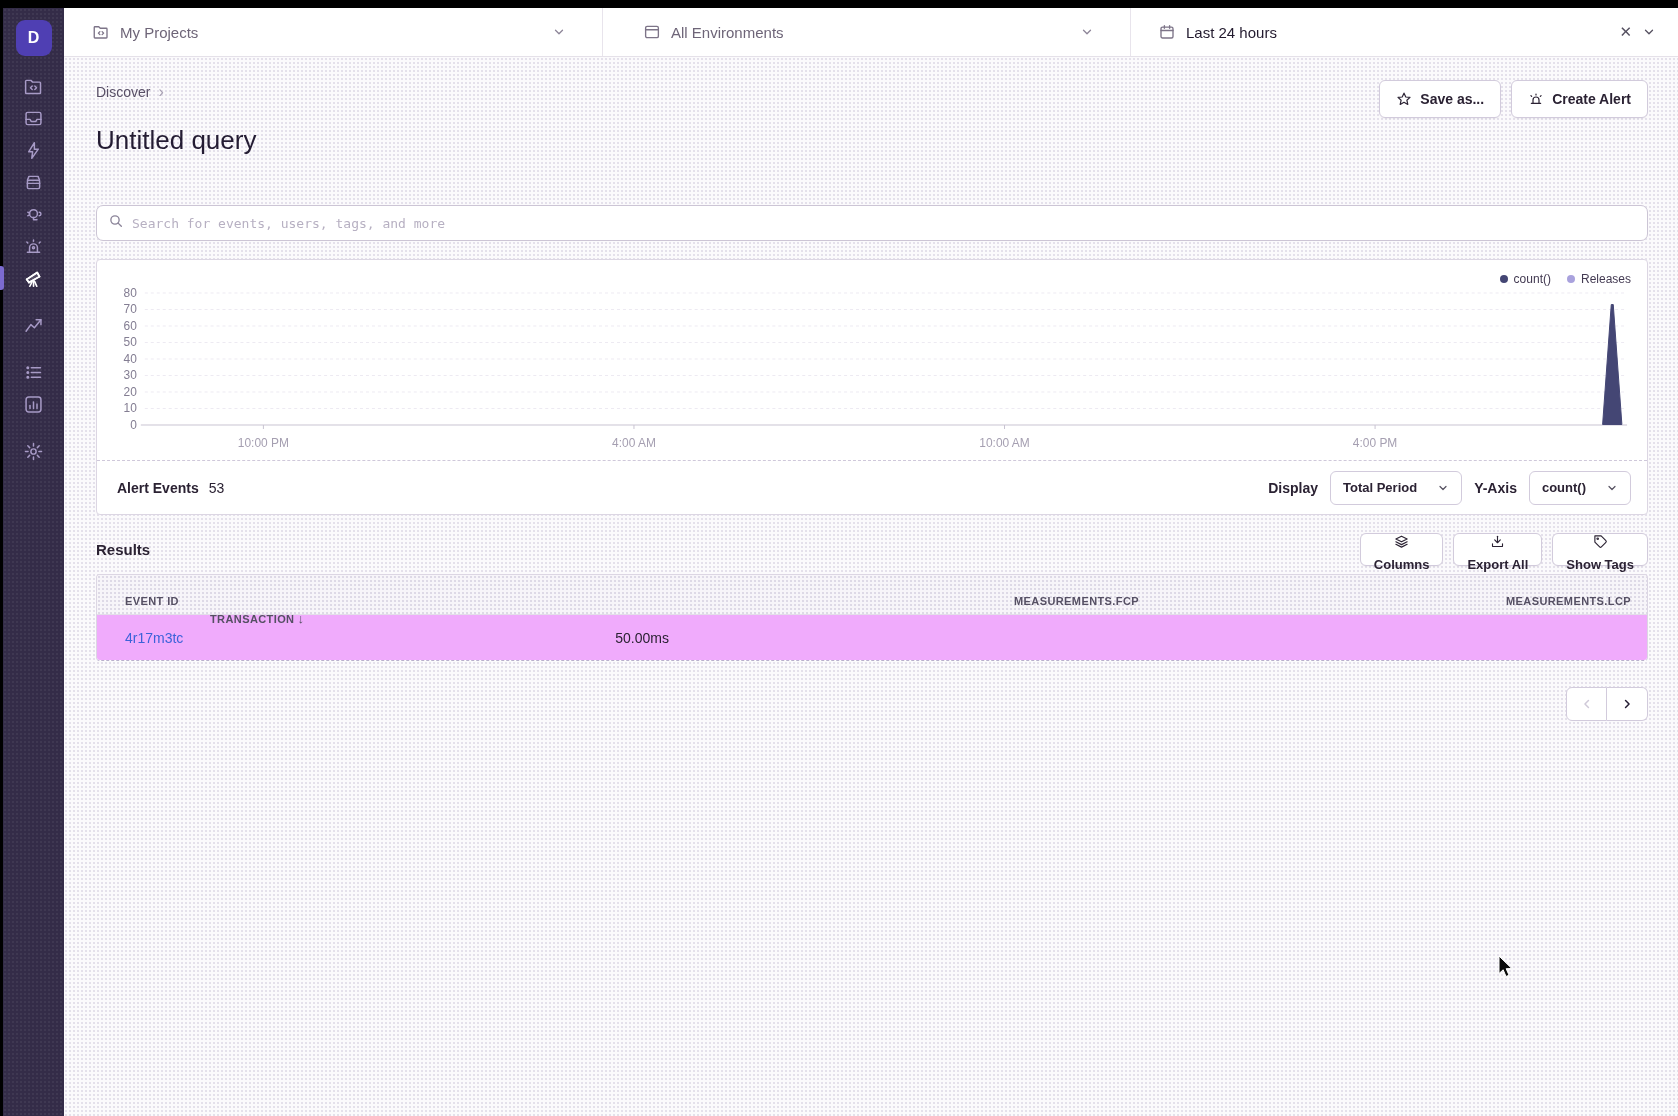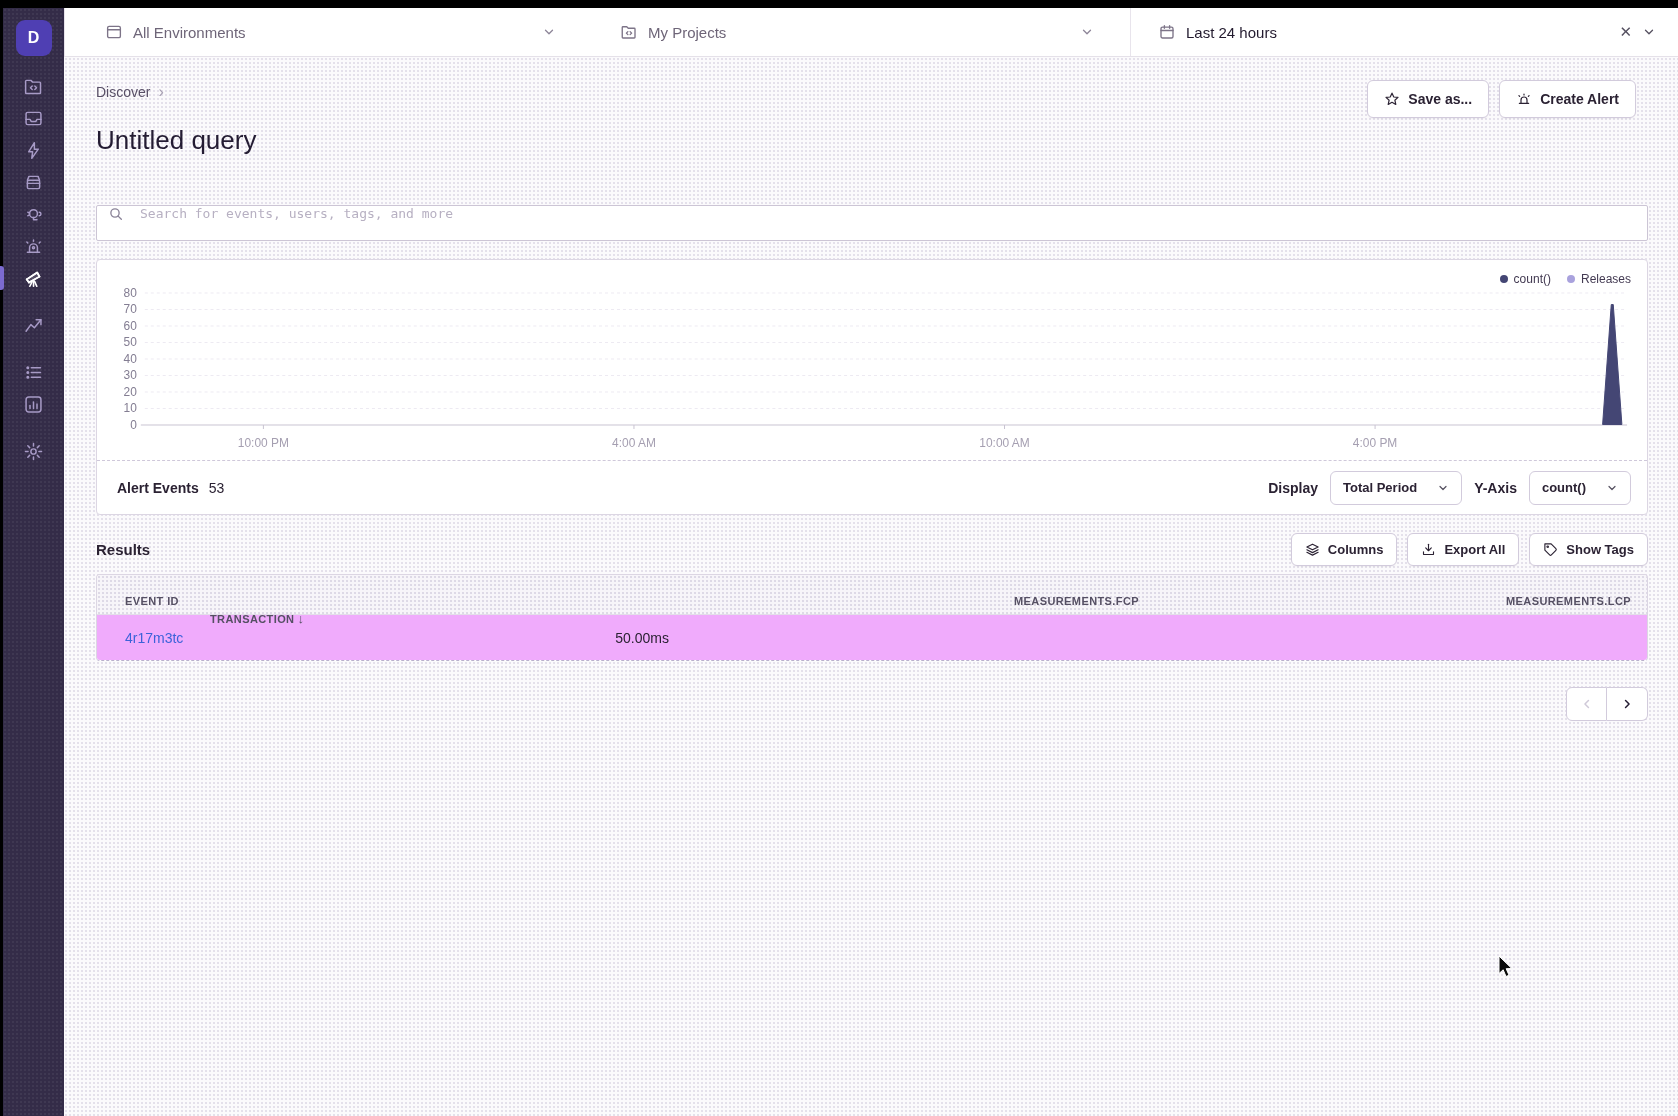--- a/index.html
+++ b/index.html
@@ -62,35 +62,35 @@
     flex:1; position:relative;
     background-color:#fbfafc;
     background-image:radial-gradient(rgba(147,134,172,0.22) 0.8px, transparent 1px);
     background-size:4px 4px;
     padding:0 30px 0 32px;
   }
   .breadcrumb { margin-top:26px; font-size:14px; color:#584f66; display:flex; align-items:center; gap:8px; }
   .breadcrumb .crumb { cursor:pointer; }
   .breadcrumb .bc-sep { color:#a79fb2; font-size:16px; }
   .page-title { margin-top:22px; font-size:26px; line-height:34px; font-weight:500; color:#241c33; }
-  .page-actions { position:absolute; top:23px; right:42px; display:flex; gap:10px; }
+  .page-actions { position:absolute; top:23px; right:30px; display:flex; gap:10px; }
 
   .btn {
     background:#fff; border:1px solid #d2cbdc; border-radius:6px;
     font-family:"Liberation Sans", sans-serif;
     font-size:14px; font-weight:bold; color:#2b2233; cursor:pointer;
     display:inline-flex; align-items:center; gap:8px; padding:0 16px; height:38px;
     box-shadow:0 1px 1px rgba(40,30,60,0.04);
   }
   .btn svg { display:block; }
-  .btn.small { height:33px; font-size:13px; padding:0 13px; }
+  .btn.small { height:33px; font-size:13px; padding:0 13px;flex-direction:column; }
 
   .search-bar {
-    margin-top:48px; height:36px; background:#fff; border:1px solid #ccc5d5; border-radius:2px;
-    display:flex; align-items:flex-start; padding:0 11px; gap:16px;
+    margin-top:48px; height:36px; background:#fff; border:1px solid #ccc5d5; border-radius:7px;
+    display:flex; align-items:center; padding:0 11px; gap:8px;
   }
   .search-bar svg { color:#8a8398; flex:none; }
   .search-bar input {
     flex:1; border:none; outline:none; background:transparent;
     font-family:"DejaVu Sans Mono", monospace; font-size:13px; color:#241c33;
   }
   .search-bar input::placeholder { color:#b7b0c2; }
 
   
   .panel {
@@ -274,44 +274,44 @@
               <circle cx="12" cy="12" r="3"></circle>
               <path d="M12 2.8v3M12 18.2v3M2.8 12h3M18.2 12h3M5.5 5.5l2.1 2.1M16.4 16.4l2.1 2.1M18.5 5.5l-2.1 2.1M7.6 16.4l-2.1 2.1"></path>
             </svg>
         </span>
       </div>
     </div>
   </div>
 
   <div class="content-col">
     <div class="topbar">
-      <div class="topbar-section tb-env">
-        <span class="tb-icon">
-          <svg width="18" height="18" viewBox="0 0 24 24" fill="none" stroke="currentColor" stroke-width="1.8" stroke-linecap="round" stroke-linejoin="round">
-              <rect x="3.5" y="4.5" width="17" height="15" rx="2"></rect>
-              <line x1="3.5" y1="9" x2="20.5" y2="9"></line>
-            </svg>
-        </span>
-        <span>All Environments</span>
-        <span class="tb-spacer"></span>
-        <span class="tb-chevron">
-          <svg width="14" height="14" viewBox="0 0 24 24" fill="none" stroke="currentColor" stroke-width="2.2" stroke-linecap="round" stroke-linejoin="round">
-              <polyline points="6 9 12 15 18 9"></polyline>
-            </svg>
-        </span>
-      </div>
       <div class="topbar-section tb-projects">
         <span class="tb-icon">
           <svg width="18" height="18" viewBox="0 0 24 24" fill="none" stroke="currentColor" stroke-width="1.8" stroke-linecap="round" stroke-linejoin="round">
               <path d="M3 19V6a1 1 0 0 1 1-1h5l2 2h8a1 1 0 0 1 1 1v11a1 1 0 0 1-1 1H4a1 1 0 0 1-1-1z"></path>
               <polyline points="10.5 11.5 8.5 13.5 10.5 15.5"></polyline>
               <polyline points="13.5 11.5 15.5 13.5 13.5 15.5"></polyline>
             </svg>
         </span>
         <span>My Projects</span>
+        <span class="tb-spacer"></span>
+        <span class="tb-chevron">
+          <svg width="14" height="14" viewBox="0 0 24 24" fill="none" stroke="currentColor" stroke-width="2.2" stroke-linecap="round" stroke-linejoin="round">
+              <polyline points="6 9 12 15 18 9"></polyline>
+            </svg>
+        </span>
+      </div>
+      <div class="topbar-section tb-env">
+        <span class="tb-icon">
+          <svg width="18" height="18" viewBox="0 0 24 24" fill="none" stroke="currentColor" stroke-width="1.8" stroke-linecap="round" stroke-linejoin="round">
+              <rect x="3.5" y="4.5" width="17" height="15" rx="2"></rect>
+              <line x1="3.5" y1="9" x2="20.5" y2="9"></line>
+            </svg>
+        </span>
+        <span>All Environments</span>
         <span class="tb-spacer"></span>
         <span class="tb-chevron">
           <svg width="14" height="14" viewBox="0 0 24 24" fill="none" stroke="currentColor" stroke-width="2.2" stroke-linecap="round" stroke-linejoin="round">
               <polyline points="6 9 12 15 18 9"></polyline>
             </svg>
         </span>
       </div>
       <div class="topbar-section tb-date">
         <span class="tb-icon">
           <svg width="18" height="18" viewBox="0 0 24 24" fill="none" stroke="currentColor" stroke-width="1.8" stroke-linecap="round" stroke-linejoin="round">

